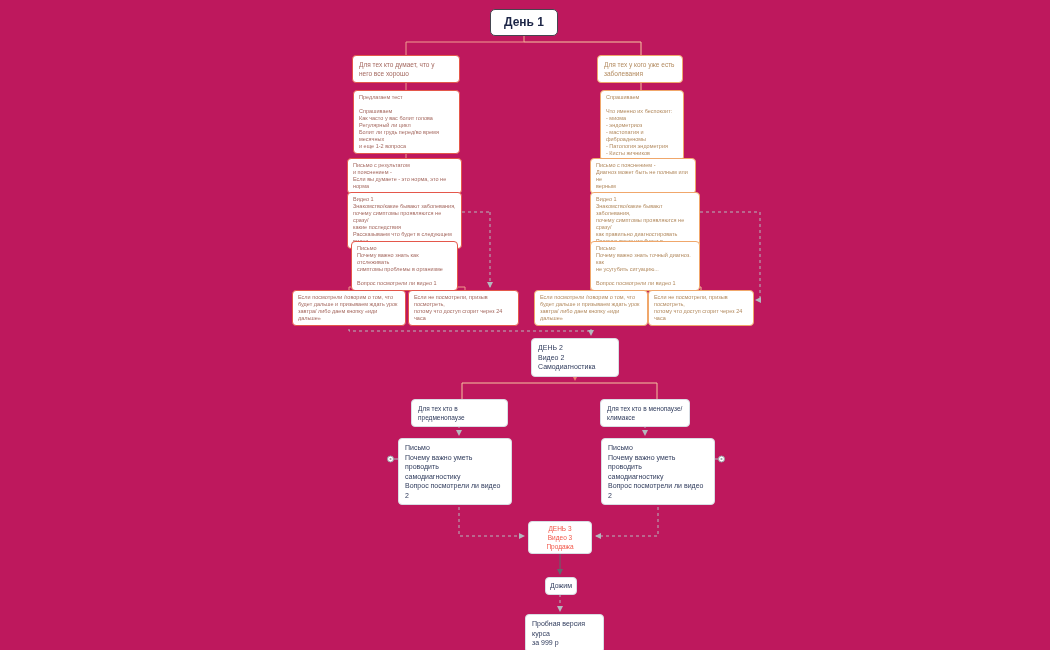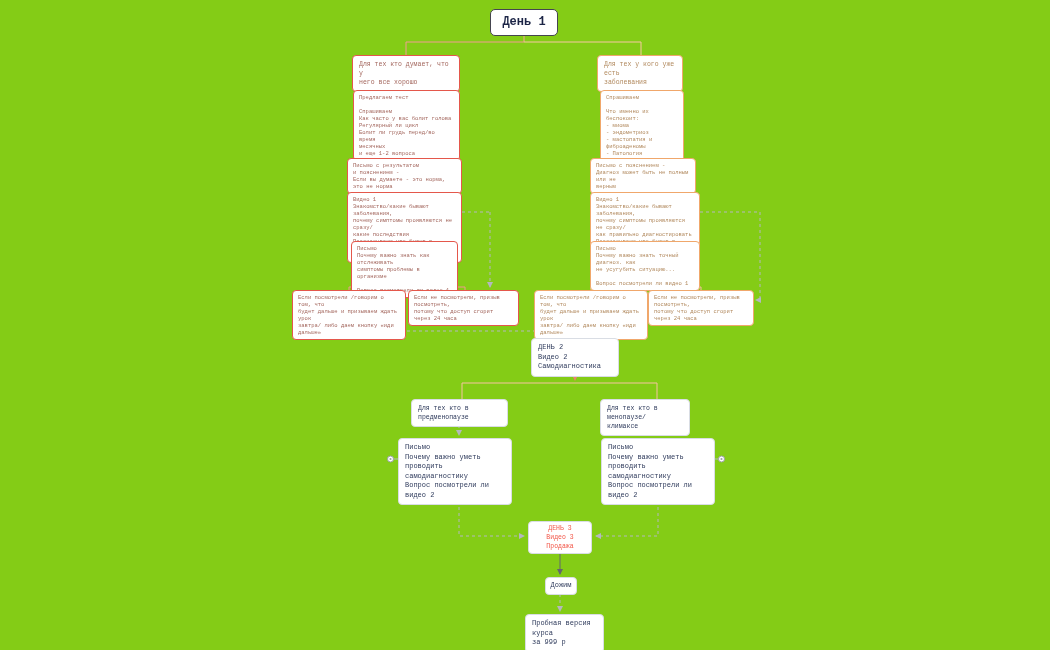--- a/index.html
+++ b/index.html
@@ -1,17 +1,17 @@
 <!DOCTYPE html>
 <html><head>
 <meta charset="utf-8">
 <style>
   html,body{margin:0;padding:0;background:#ffffff;}
-  .canvas{position:relative;width:1050px;height:650px;background:#84cc16;overflow:hidden;
-          font-family:Liberation Mono, monospace;}
+  .canvas{position:relative;width:1050px;height:650px;background:#be185d;overflow:hidden;
+          font-family:Liberation Sans, sans-serif;}
   svg.wires{position:absolute;left:0;top:0;z-index:0;}
   .node{position:absolute;z-index:1;background:#ffffff;border:1px solid #d9dde4;border-radius:4px;
         box-sizing:border-box;padding:3px 5px;white-space:pre-line;color:#2f3b5c;
         font-size:5.5px;line-height:7px;}
   .c-day1{border:1.5px solid #45454f;color:#1c2546;font-size:12px;font-weight:bold;
           line-height:24px;text-align:center;padding:0;border-radius:5px;}
   .c-red{border-color:#e4574b;color:#a4685f;}
   .c-orange{border-color:#f0a76b;color:#b28a5f;}
   .c-header{font-size:6.5px;line-height:9px;padding:4px 6px;}
   .c-neutral{color:#2f3b5c;border-color:#d9dde4;}

